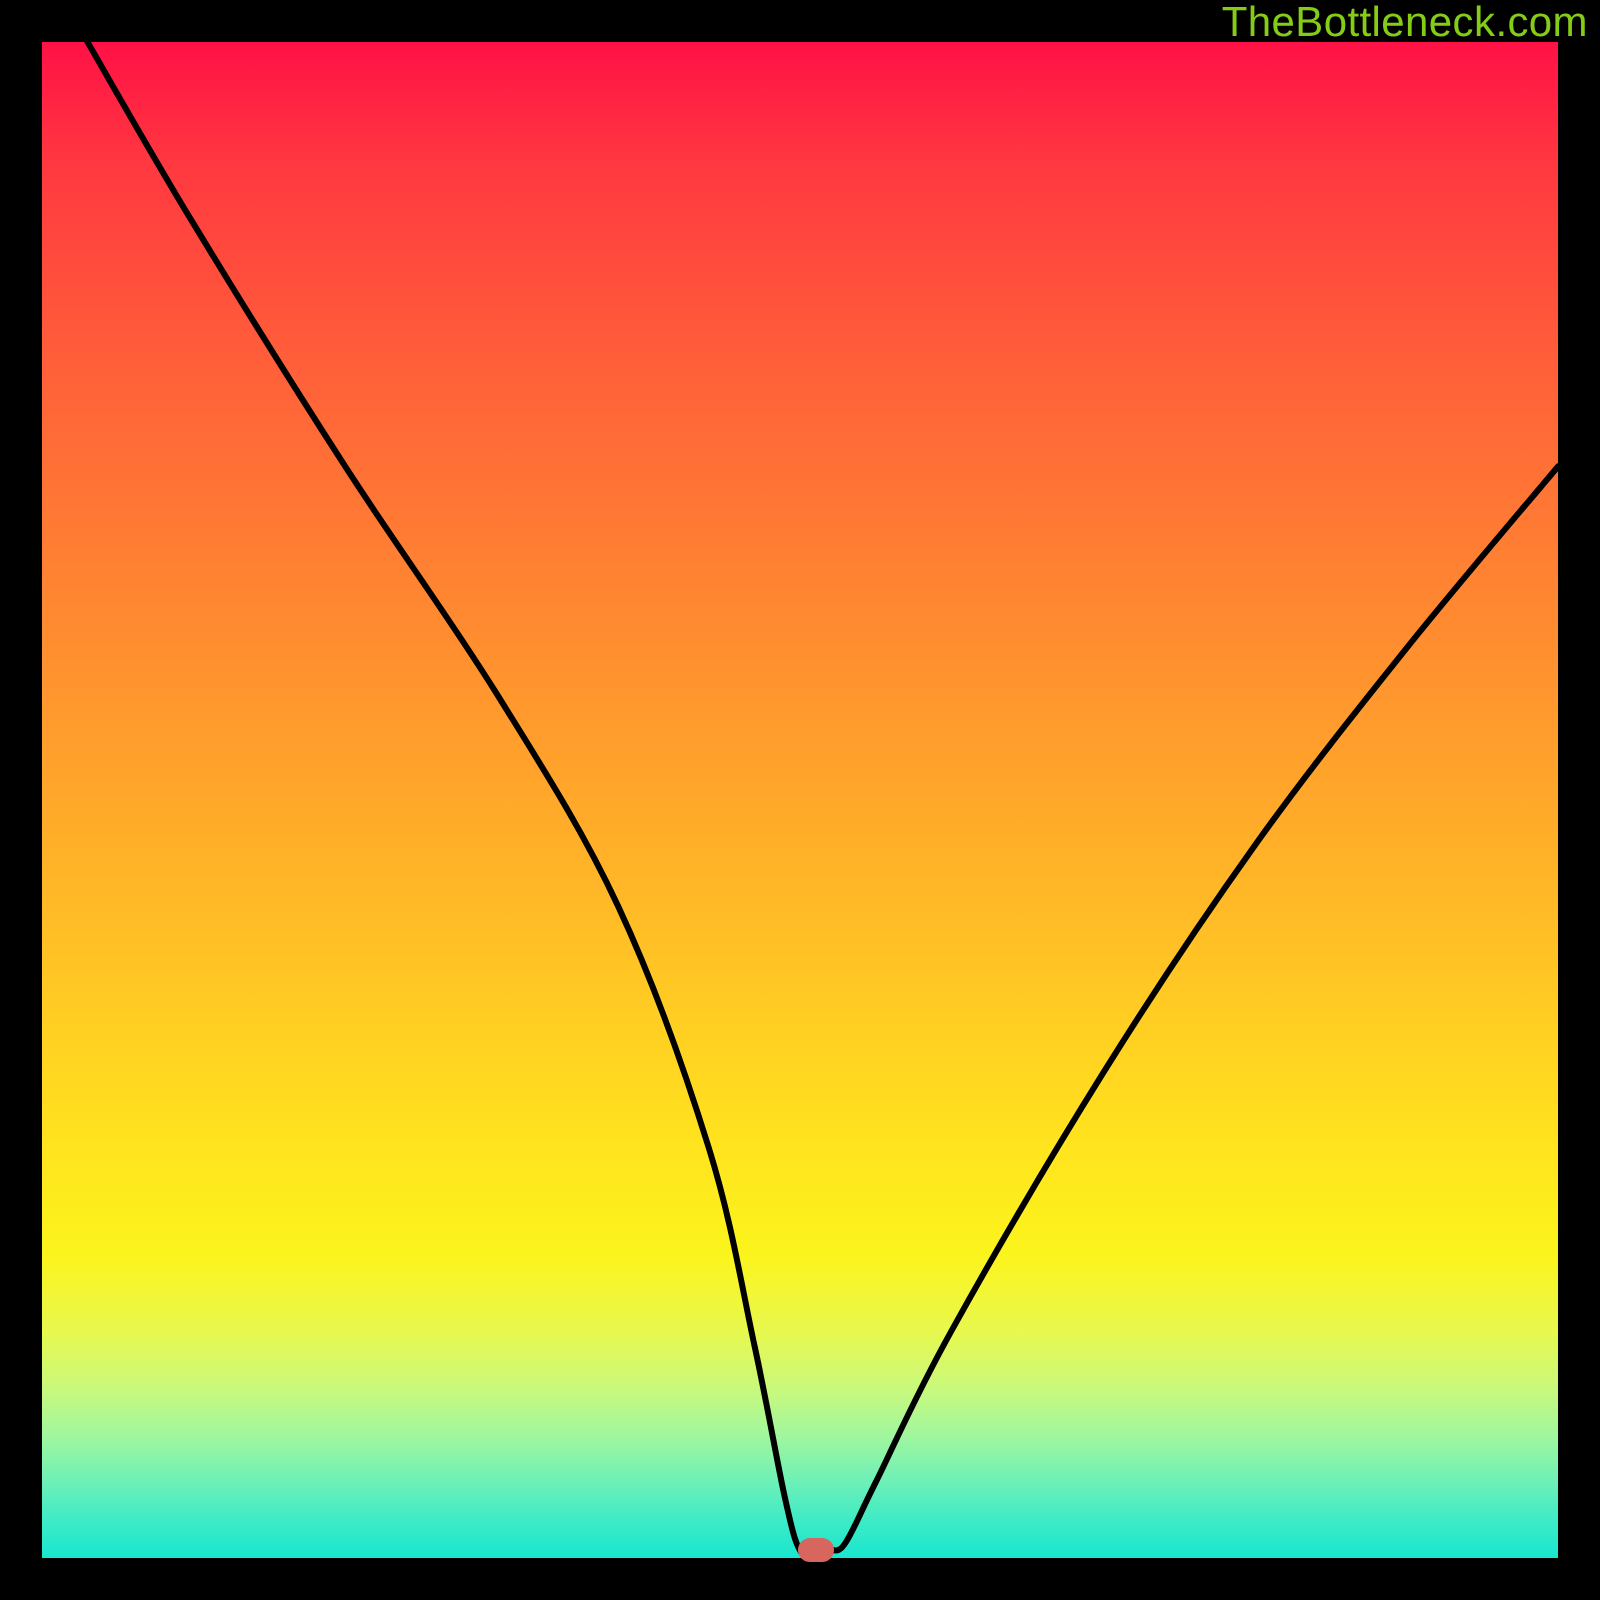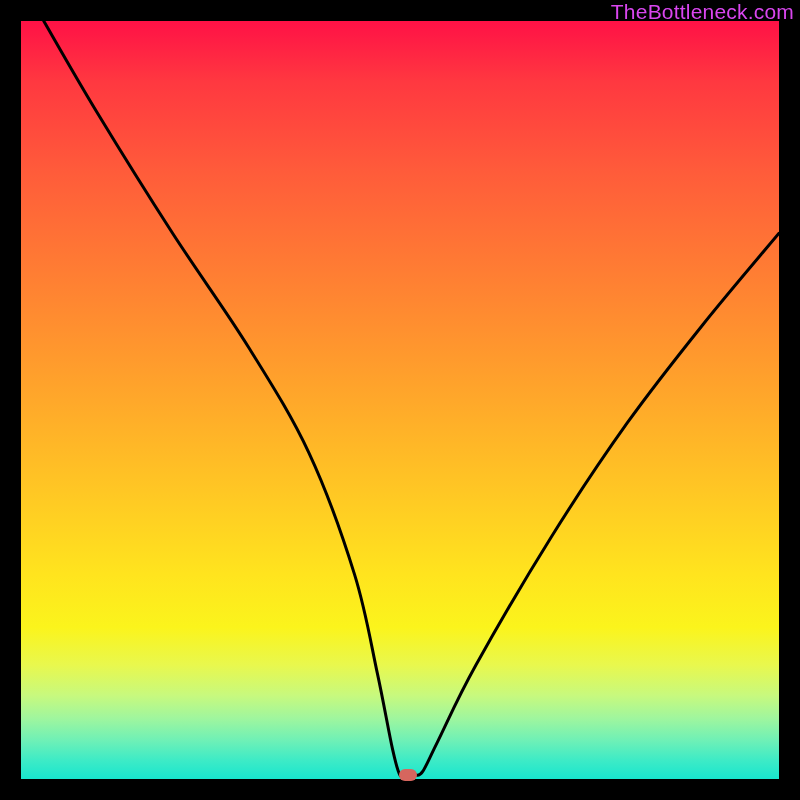--- a/index.html
+++ b/index.html
@@ -37,21 +37,21 @@
       #9ff69e 92%,
       #6df0b7 95%,
       #3eebc6 97.5%,
       #18e6cf 100%
     );
   }
   .watermark {
     position: absolute;
     top: 0;
     right: 6px;
-    color: #d946ef;
+    color: #84cc16;
     font-size: 21px;
     font-weight: 500;
     letter-spacing: 0.2px;
     user-select: none;
   }
   svg.curve {
     position: absolute;
     left: 0;
     top: 0;
     width: 758px;

